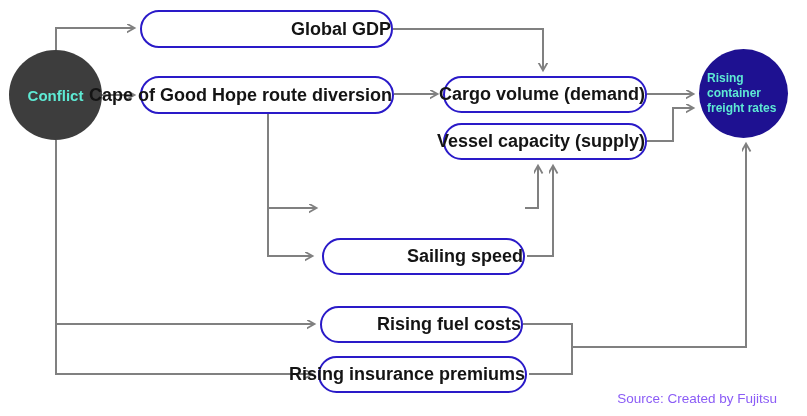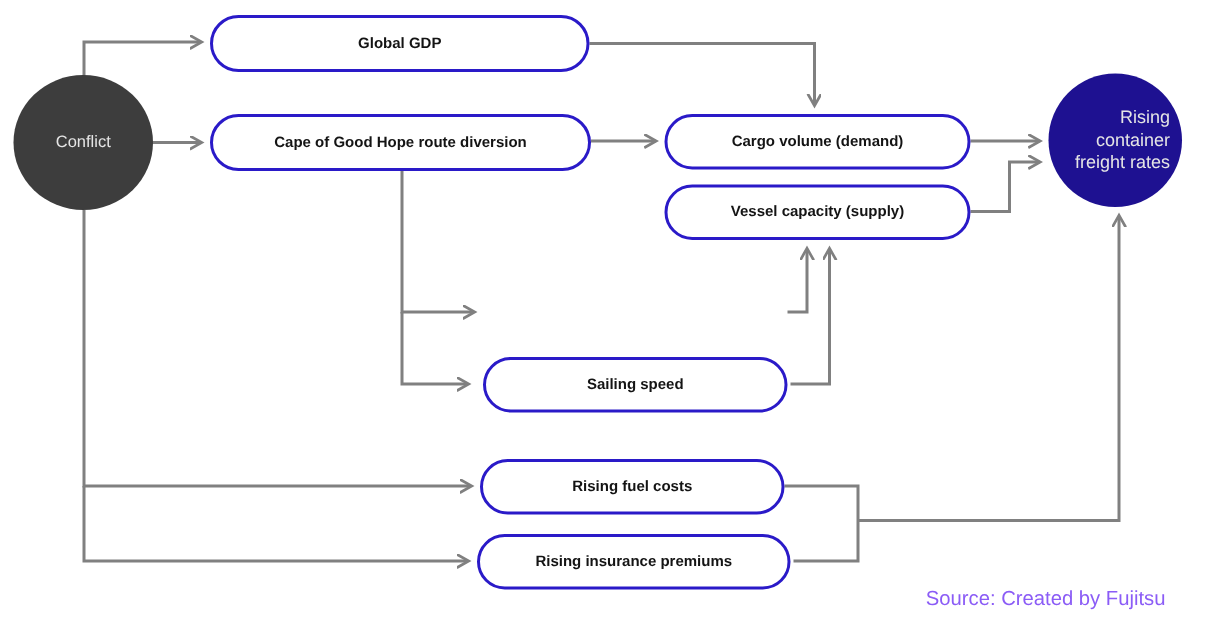--- a/index.html
+++ b/index.html
@@ -10,44 +10,44 @@
     background: #ffffff;
     font-family: "Liberation Sans", sans-serif;
     overflow: hidden;
   }
   .connector-layer { position: absolute; left: 0; top: 0; }
   .pill {
     position: absolute;
     box-sizing: border-box;
     display: flex;
     align-items: center;
-    justify-content: center;
+    justify-content: flex-end;
     background: #ffffff;
     border: 2px solid #2a1ac8;
     border-radius: 19px;
-    font-size: 10px;
+    font-size: 18px;
     font-weight: 600;
     color: #141414;
     text-align: center;
     white-space: nowrap;
     z-index: 2;
   }
   .circle-node {
     position: absolute;
     box-sizing: border-box;
     display: flex;
     align-items: center;
     justify-content: center;
     border-radius: 50%;
-    color: #e5e5e5;
-    font-weight: normal;
-    text-align: right;
+    color: #5eead4;
+    font-weight: bold;
+    text-align: left;
     z-index: 2;
   }
-  .conflict-circle { background: #3d3d3d; font-size: 11px; }
+  .conflict-circle { background: #3d3d3d; font-size: 15px; }
   .freight-circle  { background: #1e1191; font-size: 12px; line-height: 1.25; padding: 8px; }
   .source-note {
     position: absolute;
     top: 391px;
     right: 30px;
     font-size: 13.5px;
     color: #8b5cf6;
     z-index: 2;
   }
 </style>

